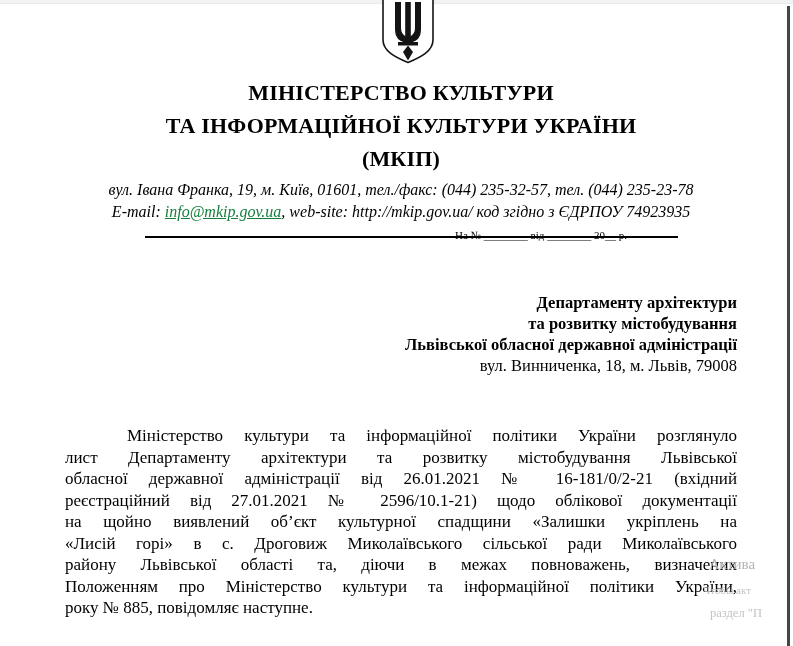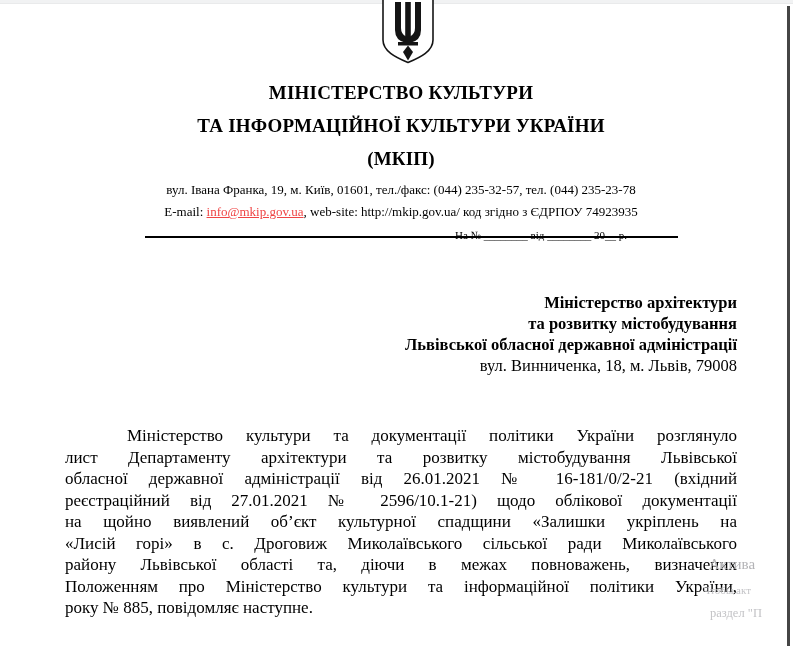--- a/index.html
+++ b/index.html
@@ -6,23 +6,23 @@
   .page {
     position:relative; width:793px; height:646px; background:#ffffff;
     overflow:hidden; font-family:"Liberation Serif", serif; color:#000;
   }
   .top-strip { position:absolute; left:0; top:0; width:793px; height:3px; background:#f1f2f3; border-bottom:1px solid #e9eaeb; }
   .right-bar { position:absolute; left:787px; top:6px; width:3px; height:640px; background:#454545; z-index:6; }
 
   .emblem { position:absolute; left:382px; top:-2px; width:52px; height:66px; z-index:2; }
 
   .letterhead { position:absolute; left:65px; top:76px; width:672px; text-align:center; }
-  .lh-title { font-weight:bold; font-size:19px; line-height:33px; letter-spacing:0.2px; }
-  .lh-contact { font-size:13px; line-height:22px; }
-  .lh-contact a { color:#ef4444; text-decoration:underline;margin-top:16px; }
+  .lh-title { font-weight:bold; font-size:22px; line-height:33px; letter-spacing:0.2px; }
+  .lh-contact { font-size:16px; line-height:22px;font-style:italic; }
+  .lh-contact a { color:#15803d; text-decoration:underline;margin-top:16px; }
 
   .rule { position:absolute; left:145px; top:236px; width:533px; border-top:2px solid #000; }
 
   .ref-left  { position:absolute; left:115px; top:245px; font-size:15px; }
   .ref-right { position:absolute; left:455px; top:229px; font-size:11px; }
 
   .recipient { position:absolute; right:56px; top:292px; text-align:right; font-size:16.5px; line-height:21px; }
   .recipient .bold { font-weight:bold; }
 
   .body-par { position:absolute; left:65px; top:425px; width:672px; font-size:17px; line-height:21.5px; }
@@ -61,28 +61,28 @@
     <div class="lh-title">(МКІП)</div>
     <div class="lh-contact" style="margin-top:4px;">вул. Івана Франка, 19, м. Київ, 01601, тел./факс: (044) 235-32-57, тел. (044) 235-23-78</div>
     <div class="lh-contact"><span>E-mail: </span><a href="#">info@mkip.gov.ua</a><span>,  web-site: http://mkip.gov.ua/ код згідно з ЄДРПОУ 74923935</span></div>
   </div>
 
   <div class="rule"></div>
 
   <div class="ref-right">На № ________ від ________ 20__ р.</div>
 
   <div class="recipient">
-    <div class="bold">Міністерство архітектури</div>
+    <div class="bold">Департаменту архітектури</div>
     <div class="bold">та розвитку містобудування</div>
     <div class="bold">Львівської обласної державної адміністрації</div>
     <div>вул. Винниченка, 18, м. Львів, 79008</div>
   </div>
 
   <div class="body-par">
-      <div class="body-line is-first">Міністерство культури та документації політики України розглянуло</div>
+      <div class="body-line is-first">Міністерство культури та інформаційної політики України розглянуло</div>
       <div class="body-line">лист Департаменту архітектури та розвитку містобудування Львівської</div>
       <div class="body-line">обласної державної адміністрації від 26.01.2021 № 16-181/0/2-21 (вхідний</div>
       <div class="body-line">реєстраційний від 27.01.2021 № 2596/10.1-21) щодо облікової документації</div>
       <div class="body-line">на щойно виявлений об’єкт культурної спадщини «Залишки укріплень на</div>
       <div class="body-line">«Лисій горі» в с. Дроговиж Миколаївського сільської ради Миколаївського</div>
       <div class="body-line">району Львівської області та, діючи в межах повноважень, визначених</div>
       <div class="body-line">Положенням про Міністерство культури та інформаційної політики України,</div>
       <div class="body-line is-last">року № 885, повідомляє наступне.</div>
     </div>
 

